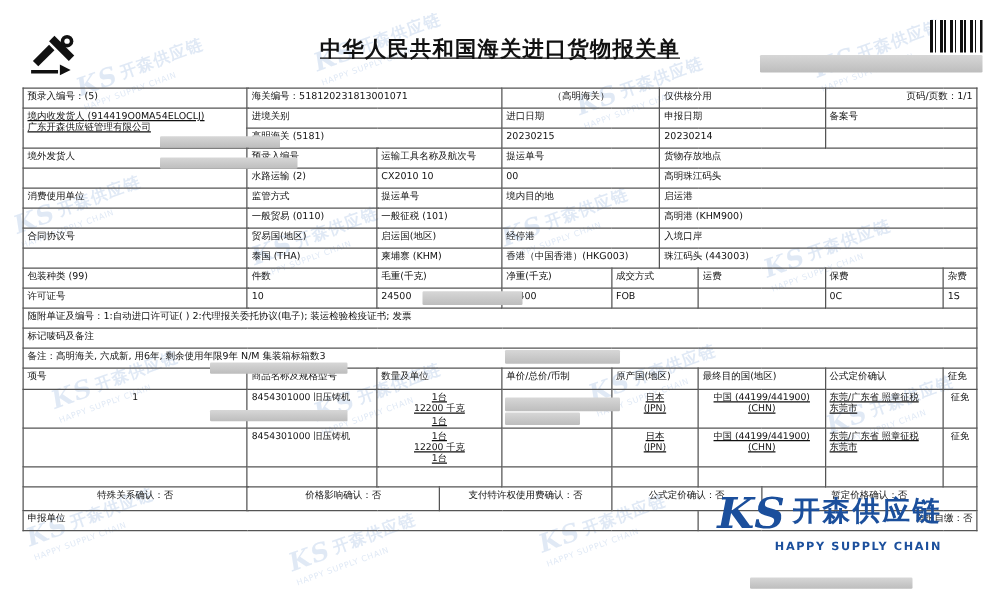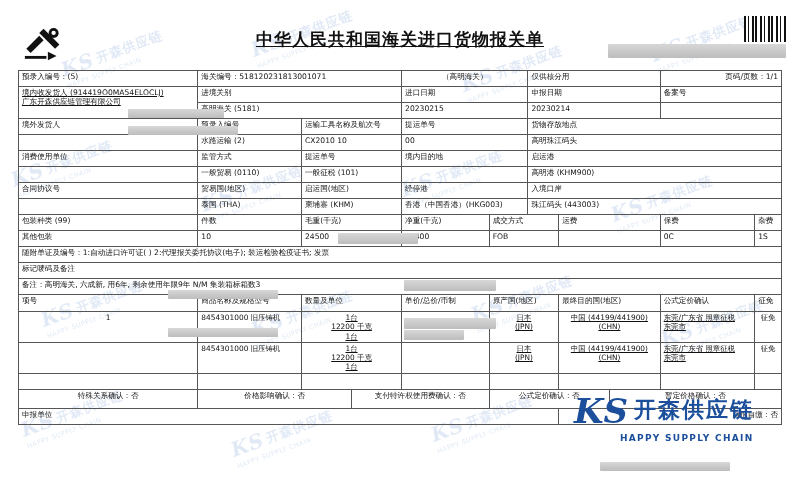--- a/index.html
+++ b/index.html
@@ -373,21 +373,21 @@
       </td>
       <td class="cell">
         <span class="lbl">保费</span>
       </td>
       <td class="cell">
         <span class="lbl">杂费</span>
       </td>
     </tr>
     <tr>
       <td colspan="3" class="cell">
-        <span class="val">其他包装</span>
+        <span class="val">许可证号</span>
       </td>
       <td colspan="2" class="cell">
         <span class="val">10</span>
       </td>
       <td colspan="2" class="cell">
         <span class="val">24500</span>
       </td>
       <td colspan="2" class="cell">
         <span class="val">24400</span>
       </td>

